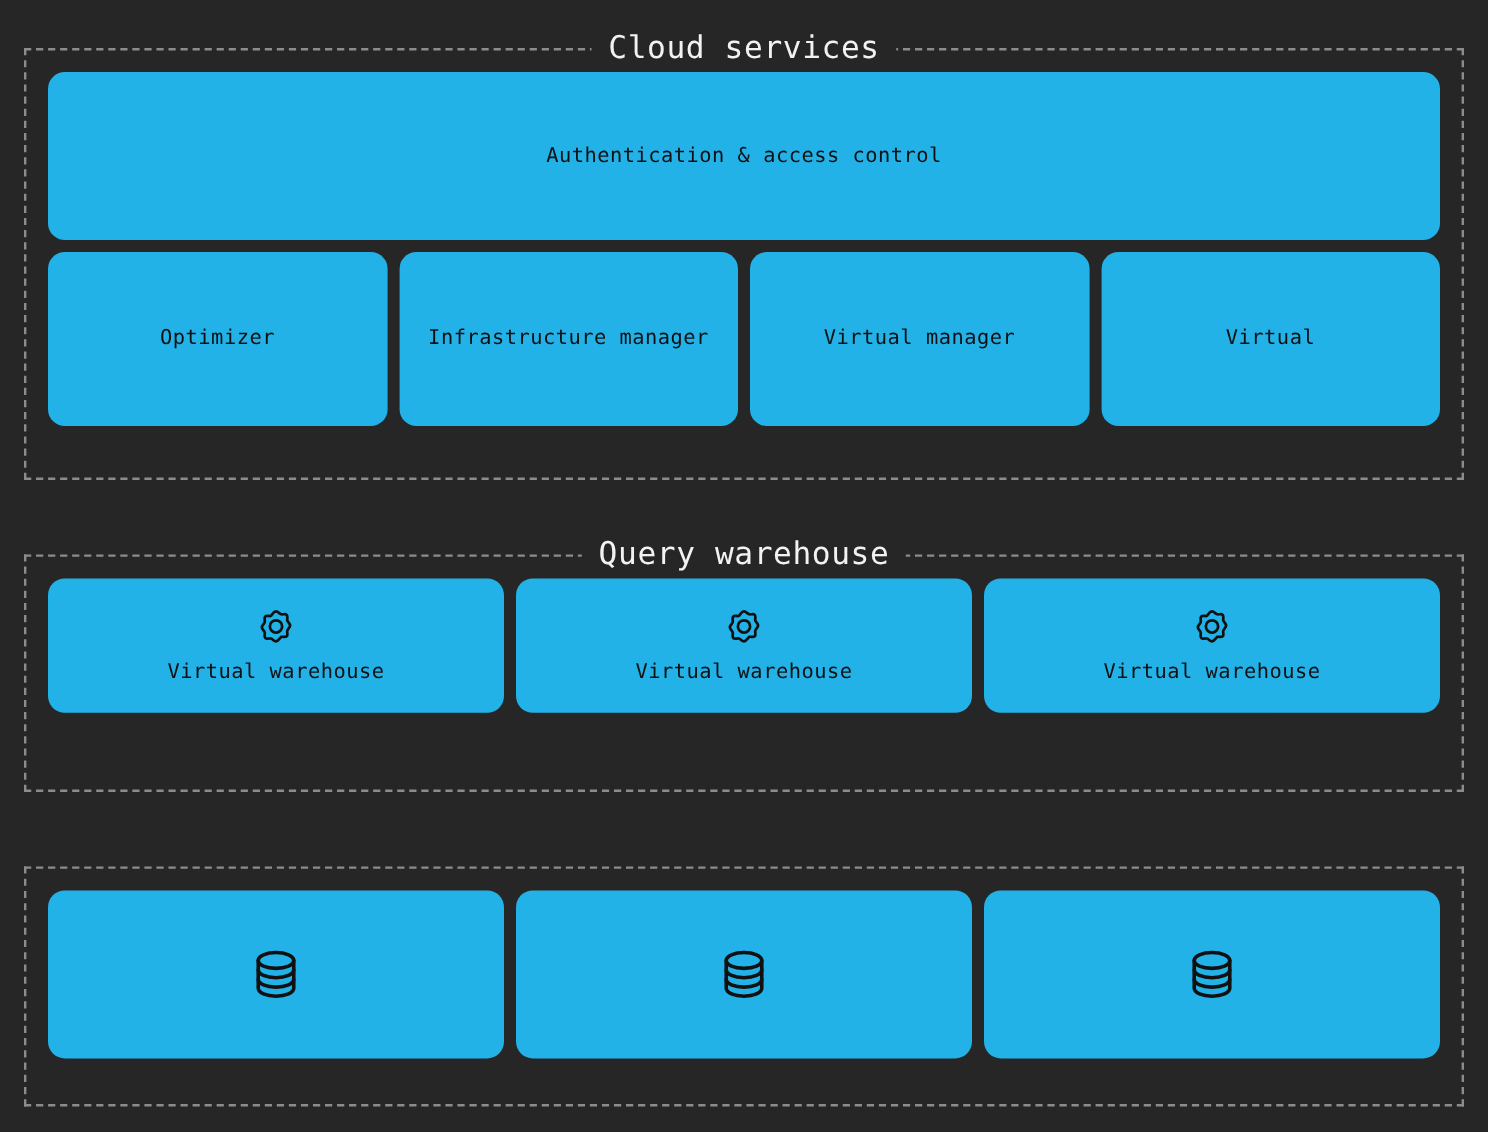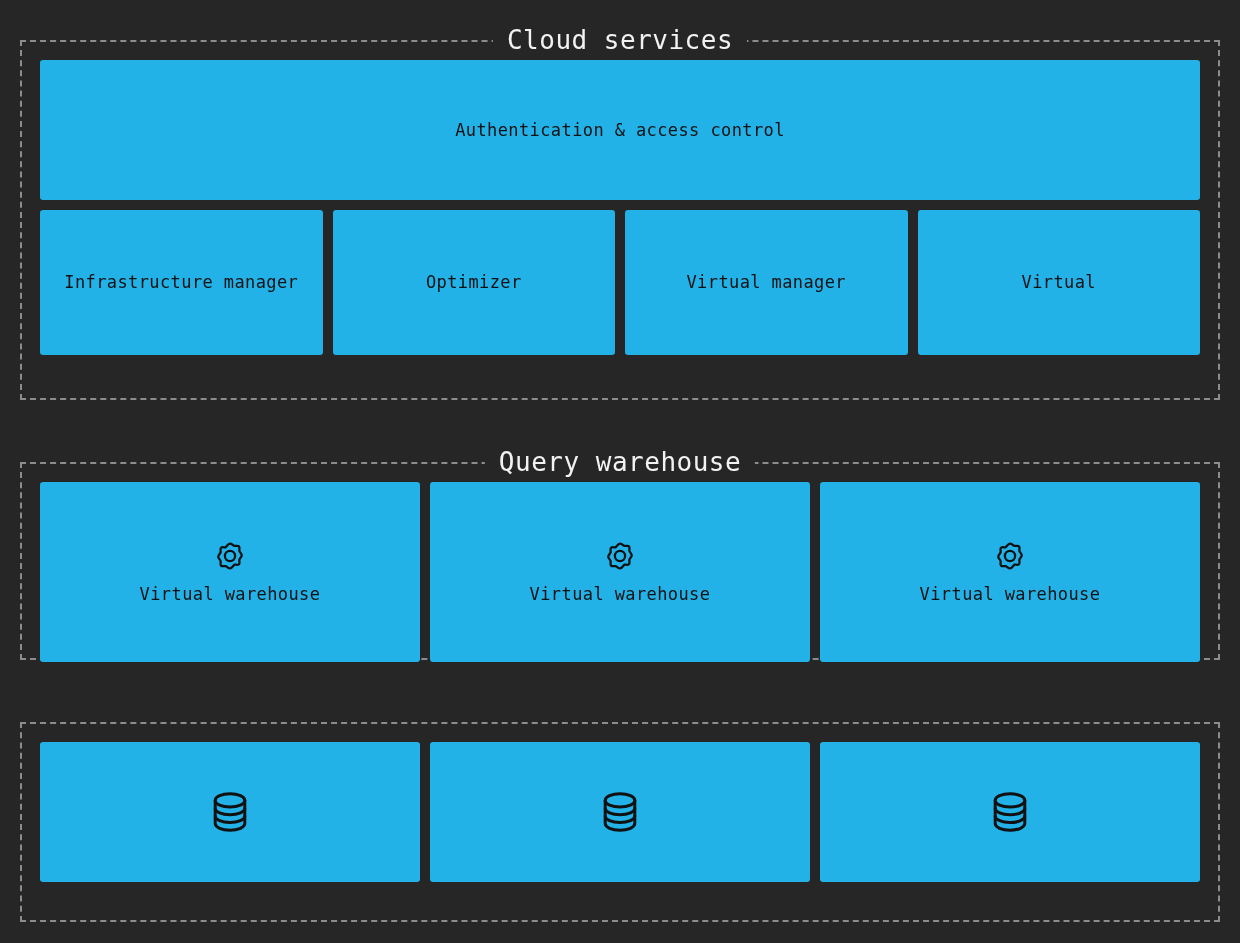--- a/index.html
+++ b/index.html
@@ -54,21 +54,21 @@
 
   .row {
     display: flex;
     flex-direction: row;
     gap: 10px;
   }
 
   
   .node {
     background: #22b2e8;
-    border-radius: 3px;
+    border-radius: 14px;
     color: #111111;
     display: flex;
     flex-direction: column;
     align-items: center;
     justify-content: center;
     text-align: center;
     font-size: 17px;
     line-height: 1.3;
     letter-spacing: 0.4px;
     box-sizing: border-box;
@@ -77,21 +77,21 @@
 
   .node-wide {
     height: 140px;
   }
 
   .node-quad {
     height: 145px;
   }
 
   .node-icon-box {
-    height: 180px;
+    height: 112px;
     gap: 10px;
   }
 
   .node-db-box {
     height: 140px;
   }
 
   .node-icon {
     display: block;
     line-height: 0;
@@ -137,24 +137,24 @@
     <div class="group-body">
 
       <div class="row">
         <div class="node node-wide">
           <span class="node-label">Authentication &amp; access control</span>
         </div>
       </div>
 
       <div class="row">
         <div class="node node-quad">
+          <span class="node-label">Optimizer</span>
+        </div>
+        <div class="node node-quad">
           <span class="node-label">Infrastructure manager</span>
-        </div>
-        <div class="node node-quad">
-          <span class="node-label">Optimizer</span>
         </div>
         <div class="node node-quad">
           <span class="node-label">Virtual manager</span>
         </div>
         <div class="node node-quad">
           <span class="node-label">Virtual</span>
         </div>
       </div>
 
     </div>

